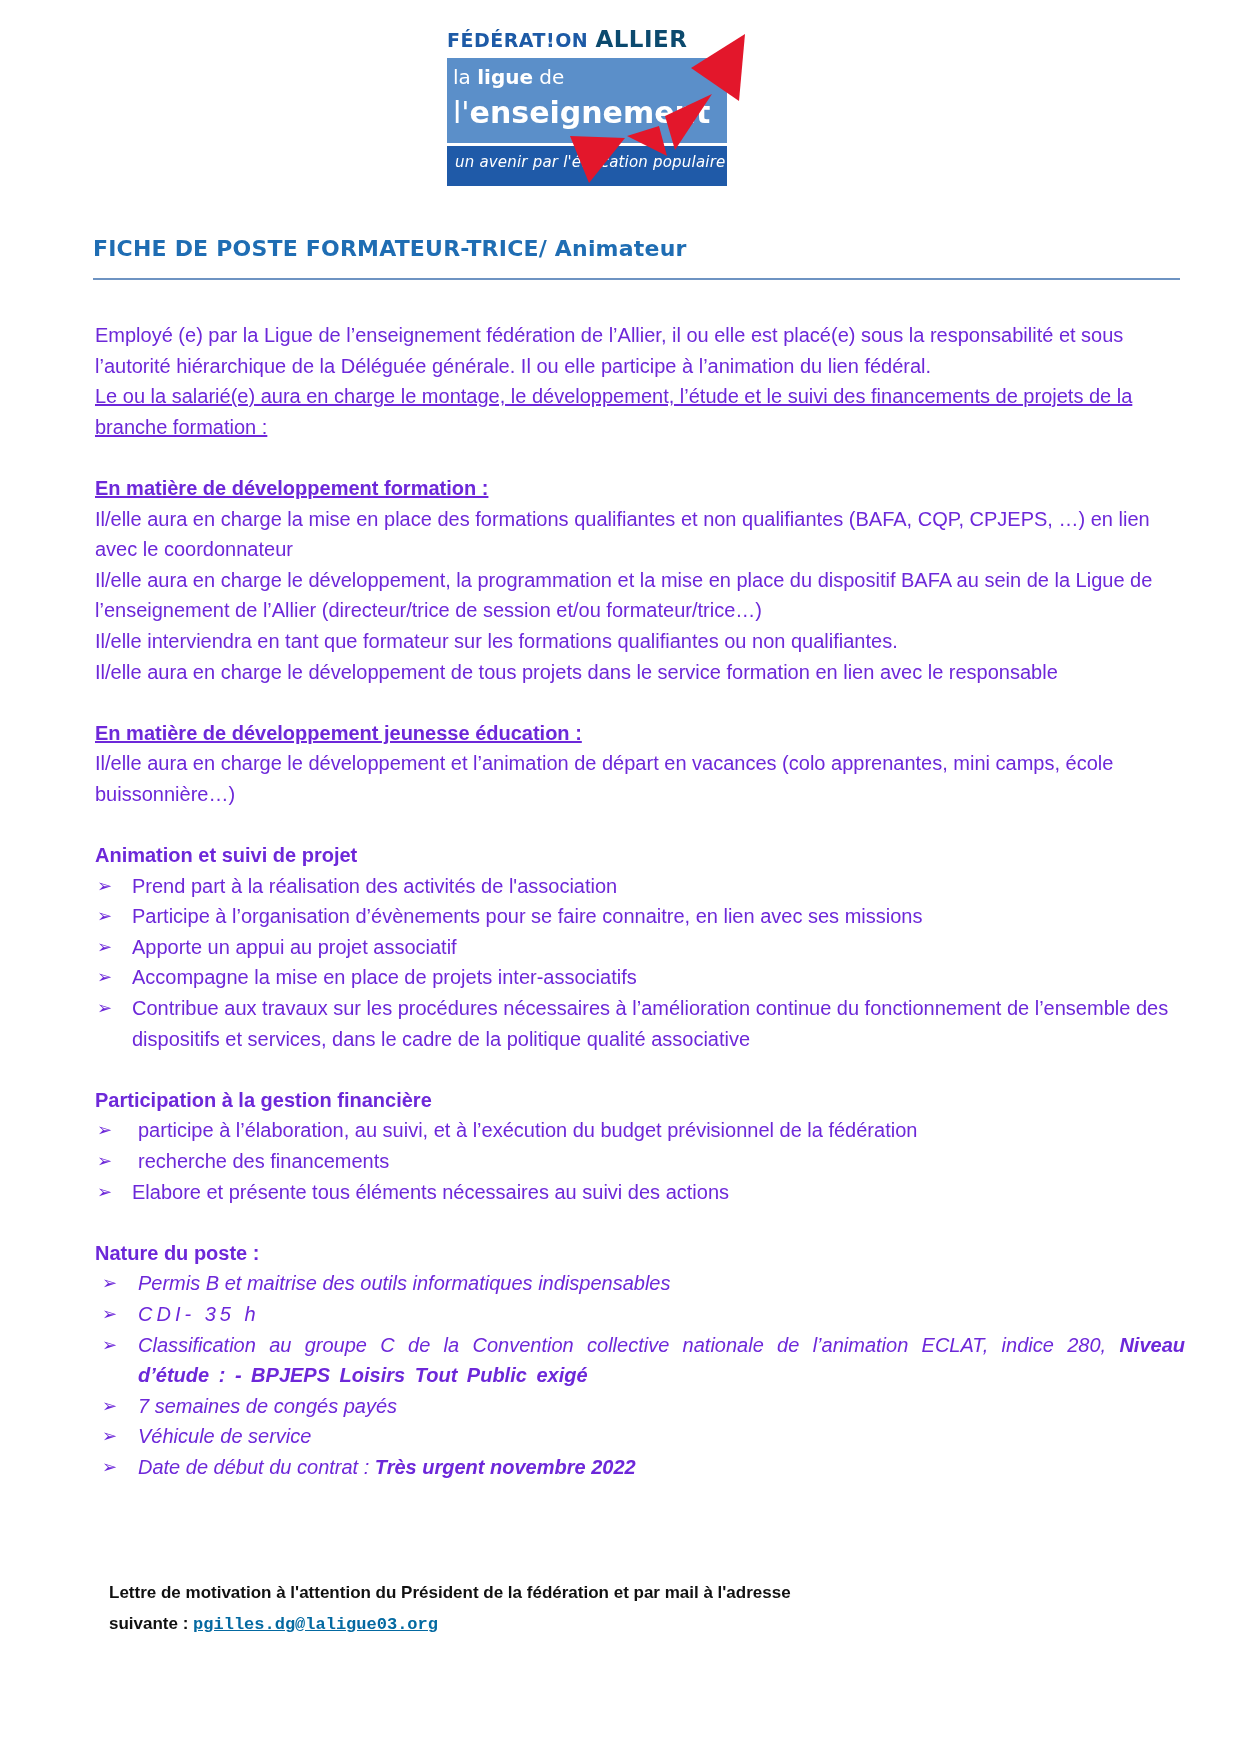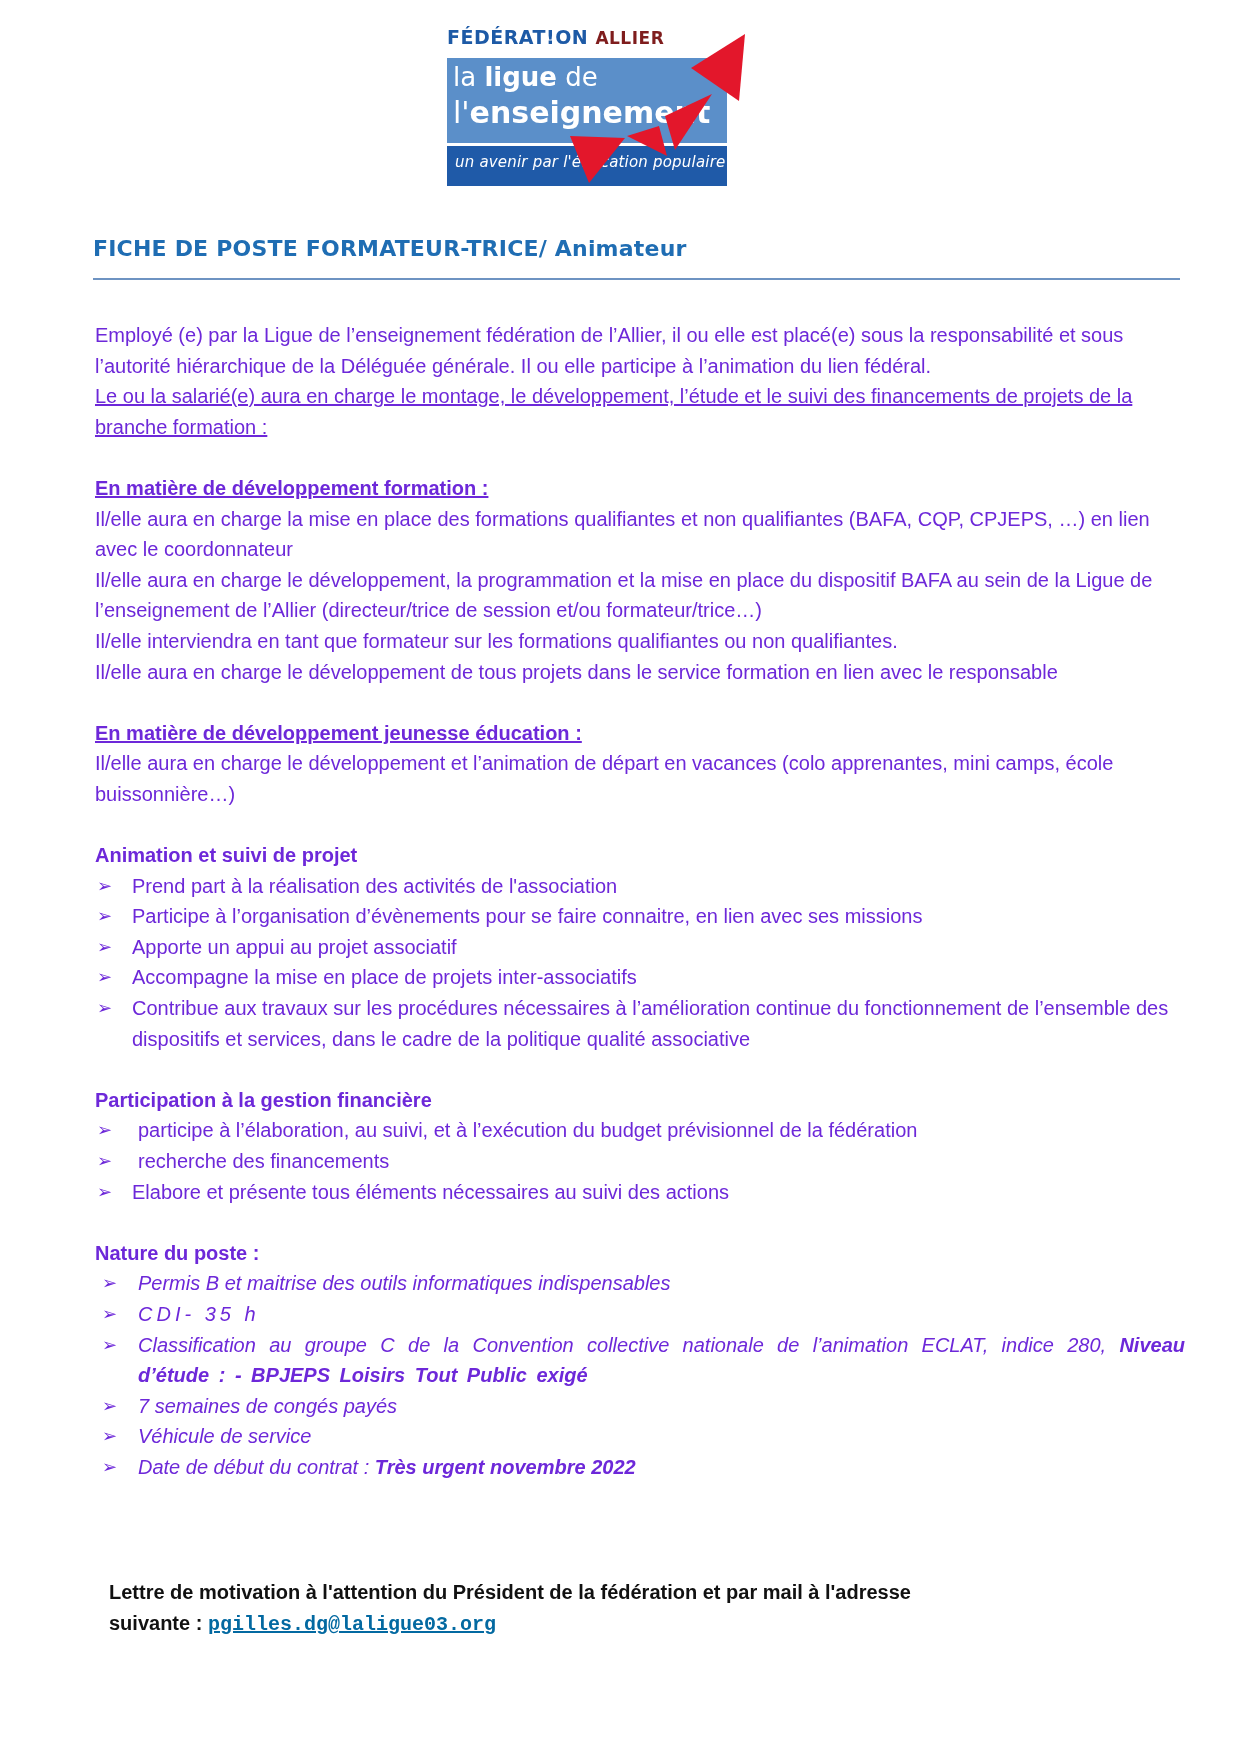--- a/index.html
+++ b/index.html
@@ -2,25 +2,25 @@
 <html><head>
 <meta charset="utf-8">
 <style>
   html, body { margin: 0; padding: 0; background: #ffffff; }
   body { width: 1240px; height: 1755px; position: relative; overflow: hidden;
          font-family: "Liberation Sans", "DejaVu Sans", sans-serif; color: #111; }
   .logo { position: absolute; left: 447px; top: 26px; width: 300px; height: 175px; }
   .logo .fed { position: absolute; left: 0; top: 0; font-family: "DejaVu Sans", sans-serif; font-weight: bold;
                font-size: 19px; letter-spacing: 0.5px; white-space: nowrap; }
   .logo .fed .f1 { color: #1d5aa6; }
-  .logo .fed .f2 { color: #7f1d1d; font-size: 17px; }
+  .logo .fed .f2 { color: #0c4a6e; font-size: 23px; }
   .logo .box1 { position: absolute; left: 0; top: 32px; width: 280px; height: 85px; background: #5b8fc9; }
   .logo .box2 { position: absolute; left: 0; top: 120px; width: 280px; height: 40px; background: #1f5aa8; }
   .logo .l1 { position: absolute; left: 6px; top: 34px; color: #fff; font-family: "DejaVu Sans", sans-serif;
-              font-size: 26px; line-height: 34px; white-space: nowrap; }
+              font-size: 20px; line-height: 34px; white-space: nowrap; }
   .logo .l2 { position: absolute; left: 6px; top: 70px; color: #fff; font-family: "DejaVu Sans", sans-serif;
               font-size: 30px; line-height: 34px; white-space: nowrap; }
   .logo .l1 b, .logo .l2 b { font-weight: bold; }
   .logo .tag { position: absolute; left: 8px; top: 127px; color: #fff; font-family: "DejaVu Sans", sans-serif;
                font-size: 15px; font-style: italic; white-space: nowrap; letter-spacing: 0.2px; }
   .logo svg { position: absolute; left: 0; top: 0; }
 
   .title { position: absolute; left: 93px; top: 236px; font-family: "DejaVu Sans", sans-serif;
            font-size: 22px; font-weight: bold; color: #1f6db3; white-space: nowrap; letter-spacing: 0.2px; text-align: center; }
   .rule { position: absolute; left: 93px; top: 278px; width: 1087px; height: 2px; background: #6e93c2; }
@@ -33,21 +33,21 @@
   .gap { height: 30.6px; }
   .bl { list-style: none; margin: 0; padding: 0; }
   .bl li { position: relative; padding-left: 37px; }
   .bl li .arrow { position: absolute; left: 2px; top: 0; font-size: 18px; }
   .bl.fin li:nth-child(1), .bl.fin li:nth-child(2) { padding-left: 43px; }
   .nat li { font-style: italic; padding-left: 43px; }
   .nat li .arrow { left: 7px; font-style: normal; }
   .nat li.spaced { letter-spacing: 4px; }
   .nat li.just { text-align: justify; word-spacing: 4px; }
   .footer { position: absolute; left: 109px; top: 1577px; font-family: "Liberation Sans", sans-serif;
-            font-size: 20px; font-weight: bold; line-height: 31px; color: #111; }
+            font-size: 17px; font-weight: bold; line-height: 31px; color: #111; }
   .footer a { color: #0369a1; text-decoration: underline; font-family: Liberation Mono, monospace; }
 </style>
 </head>
 <body>
 
 <div class="logo">
   <div class="fed">
     <span class="f1">FÉDÉRAT!ON</span>
     <span class="f2">ALLIER</span>
   </div>

